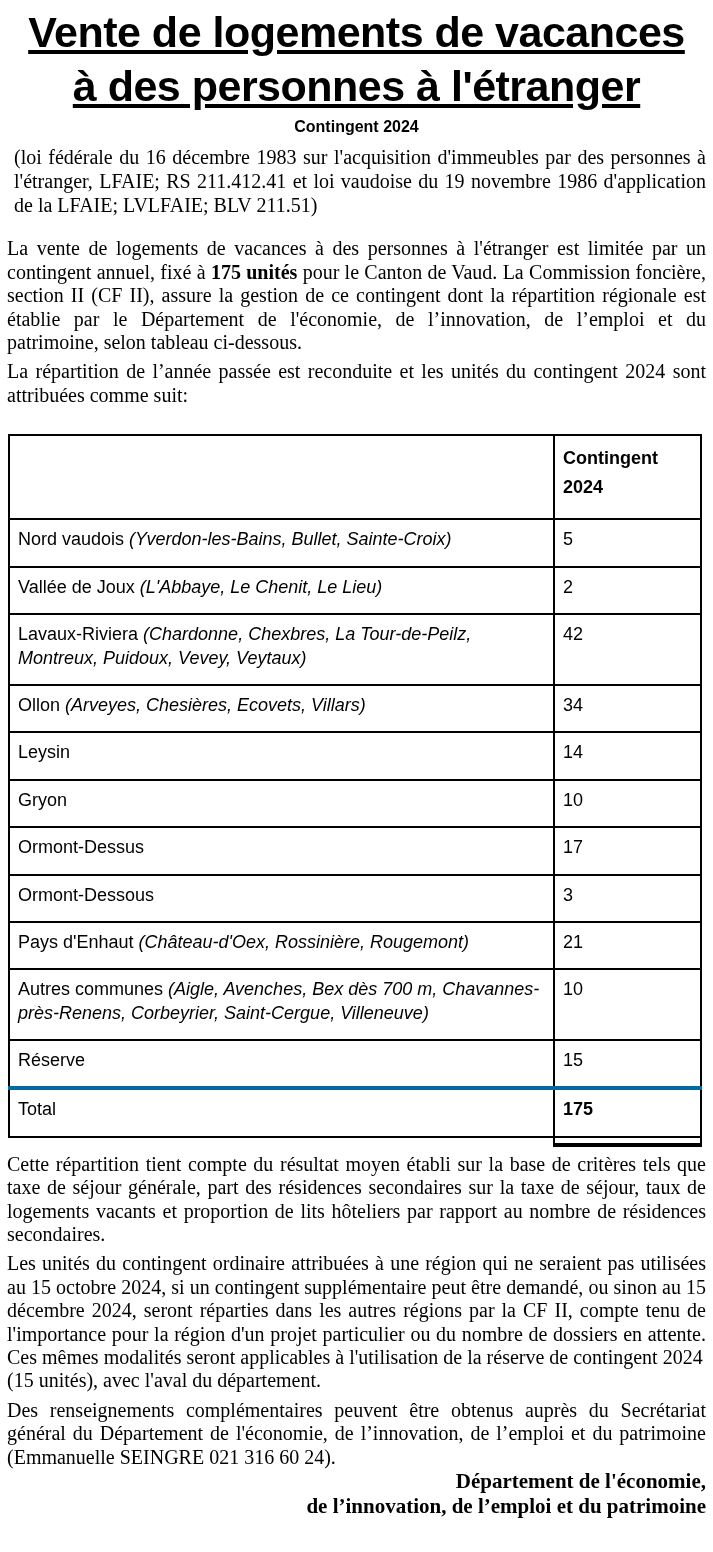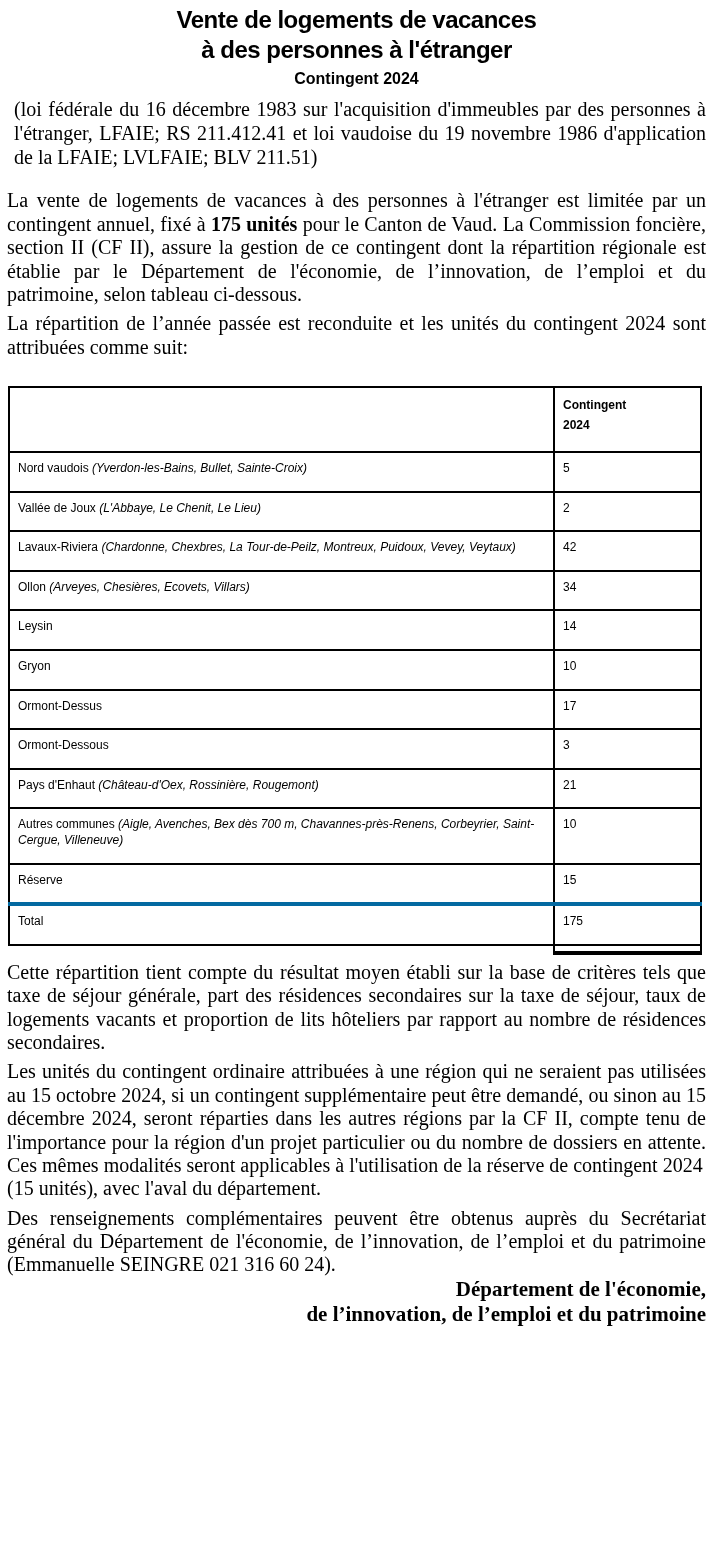--- a/index.html
+++ b/index.html
@@ -8,25 +8,26 @@
     background: #ffffff; color: #000000;
     font-family: "Liberation Serif", serif;
     font-size: 20px;
     overflow: hidden;
   }
   .page { padding: 5px 7px 0 7px; box-sizing: border-box; }
 
   .doc-title {
     font-family: "Liberation Sans", sans-serif;
     font-weight: bold;
-    font-size: 24px;
+    font-size: 43px;
     line-height: 1.26;
     text-align: center;
     letter-spacing: -0.5px;
     margin: 0;
+    text-decoration: underline;
   }
   .doc-subtitle {
     font-family: "Liberation Sans", sans-serif;
     font-weight: bold;
     font-size: 16px;
     text-align: center;
     margin: 5px 0 0 0;
   }
 
   .legal {
@@ -40,42 +41,42 @@
     text-align: justify;
     line-height: 1.17;
   }
   .bold { font-weight: bold; }
 
   table.quota {
     border-collapse: collapse;
     width: 694px;
     margin: 27px 0 0 1px;
     font-family: "Liberation Sans", sans-serif;
-    font-size: 12px;
+    font-size: 18px;
     table-layout: fixed;
     padding-left: 12px;
   }
   table.quota td {
     border: 2px solid #000;
     vertical-align: top;
     padding: 8px 8px 14px 8px;
     line-height: 1.3;
     overflow: hidden;
   }
   td.col-val { width: 129px; }
   tr.hdr td { padding-bottom: 16px; }
   .hdr-line {
     display: block;
     font-weight: bold;
     line-height: 1.62;
   }
   .it { font-style: italic; }
   tr.total-row td { border-top: 4px solid #0369a1; }
   td.total-label { border-bottom: 2px solid #000; }
-  td.total-value { font-weight: normal; border-bottom: none; }
+  td.total-value { font-weight: bold; border-bottom: none; }
   tr.spacer-row td { border: none; padding: 0; height: 5px; line-height: 0; }
   tr.spacer-row td.spacer-right {
     border-left: 2px solid #000;
     border-right: 2px solid #000;
     border-bottom: 4px solid #000;
   }
 
   .after-table { }
   .signature {
     text-align: right;

